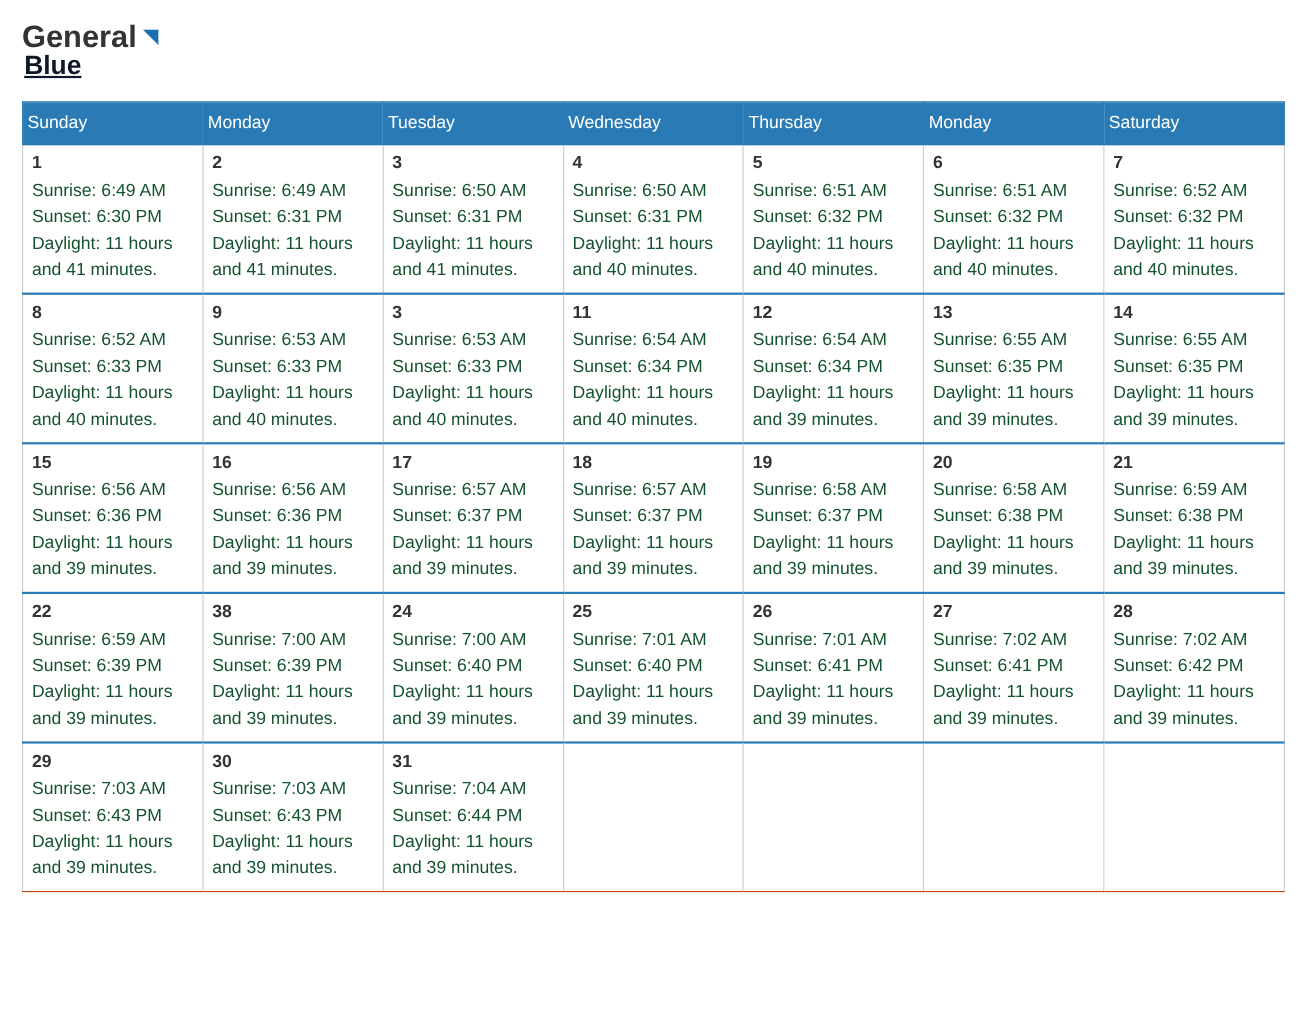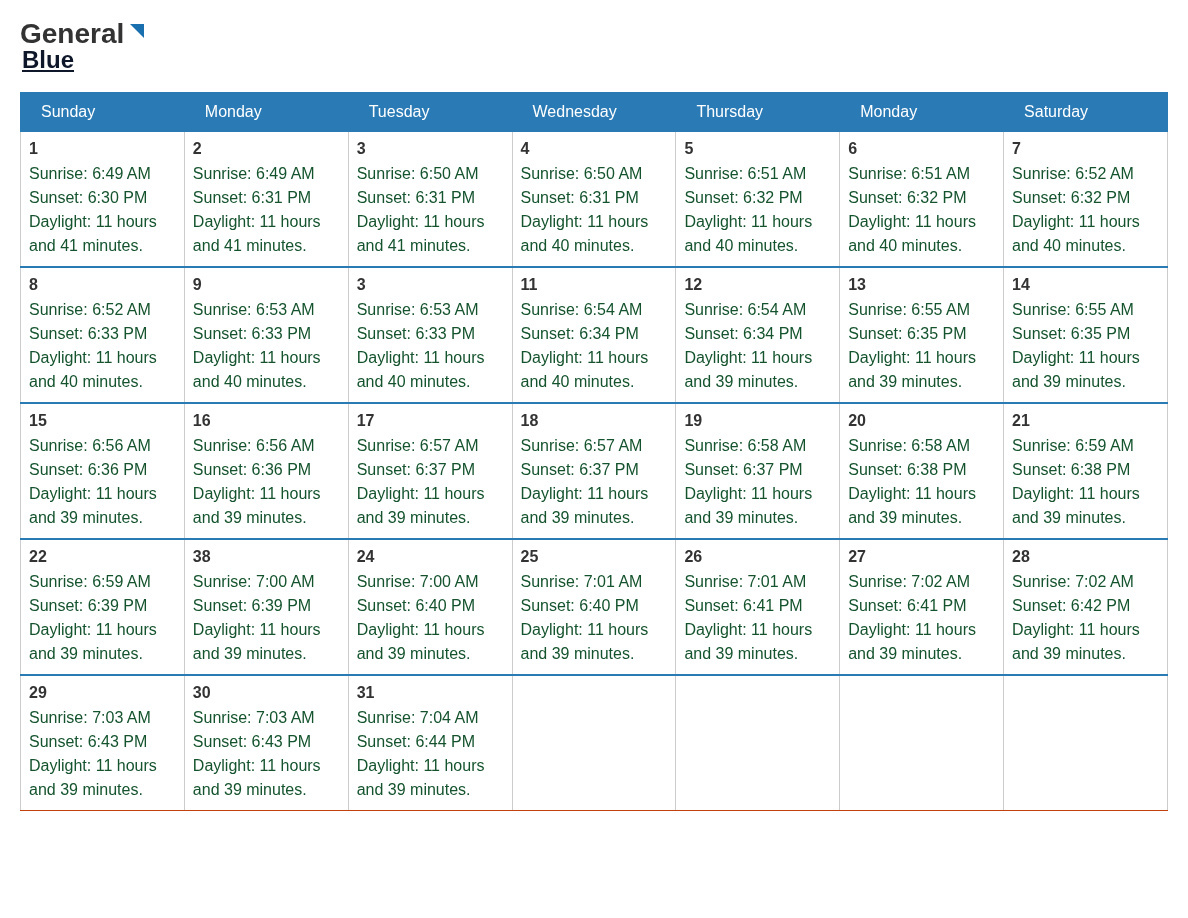--- a/index.html
+++ b/index.html
@@ -36,21 +36,21 @@
     .calendar-table {
       width: 100%;
       border-collapse: collapse;
       border: 1px solid #2a7ab5;
     }
     .calendar-table th {
       background-color: #2a7ab5;
       color: #fff;
       font-size: 16px;
       font-weight: normal;
-      padding: 10px 20px;
+      padding: 10px 4px;
       text-align: left;
       border: 1px solid #2a7ab5;
     }
     .calendar-table td {
       vertical-align: top;
       padding: 8px;
       border: 1px solid #ccc;
       width: 14.28%;
       min-height: 110px;
       font-size: 13px;
@@ -74,21 +74,21 @@
     .empty-cell {
       background: #fff;
     }
   </style>
 </head>
 <body>
 
 <div class="header">
   <div class="logo">
   <div style="display:flex; flex-direction:column; line-height:1;">
-    <div style="display:flex; align-items:flex-start; gap:2px;">
+    <div style="display:flex; align-items:center; gap:2px;">
       <span style="font-size:28px; font-weight:bold; color:#333;">General</span>
       <svg width="22" height="22" viewBox="0 0 22 22">
         <polygon points="4,4 18,4 18,18" fill="#1a6faf"></polygon>
       </svg>
     </div>
     <span style="font-size:24px; font-weight:bold; color:#0f172a; margin-left:2px;text-decoration:underline;">Blue</span>
   </div>
 </div>
   <div class="title-area">
     <div class="month-title"></div>

